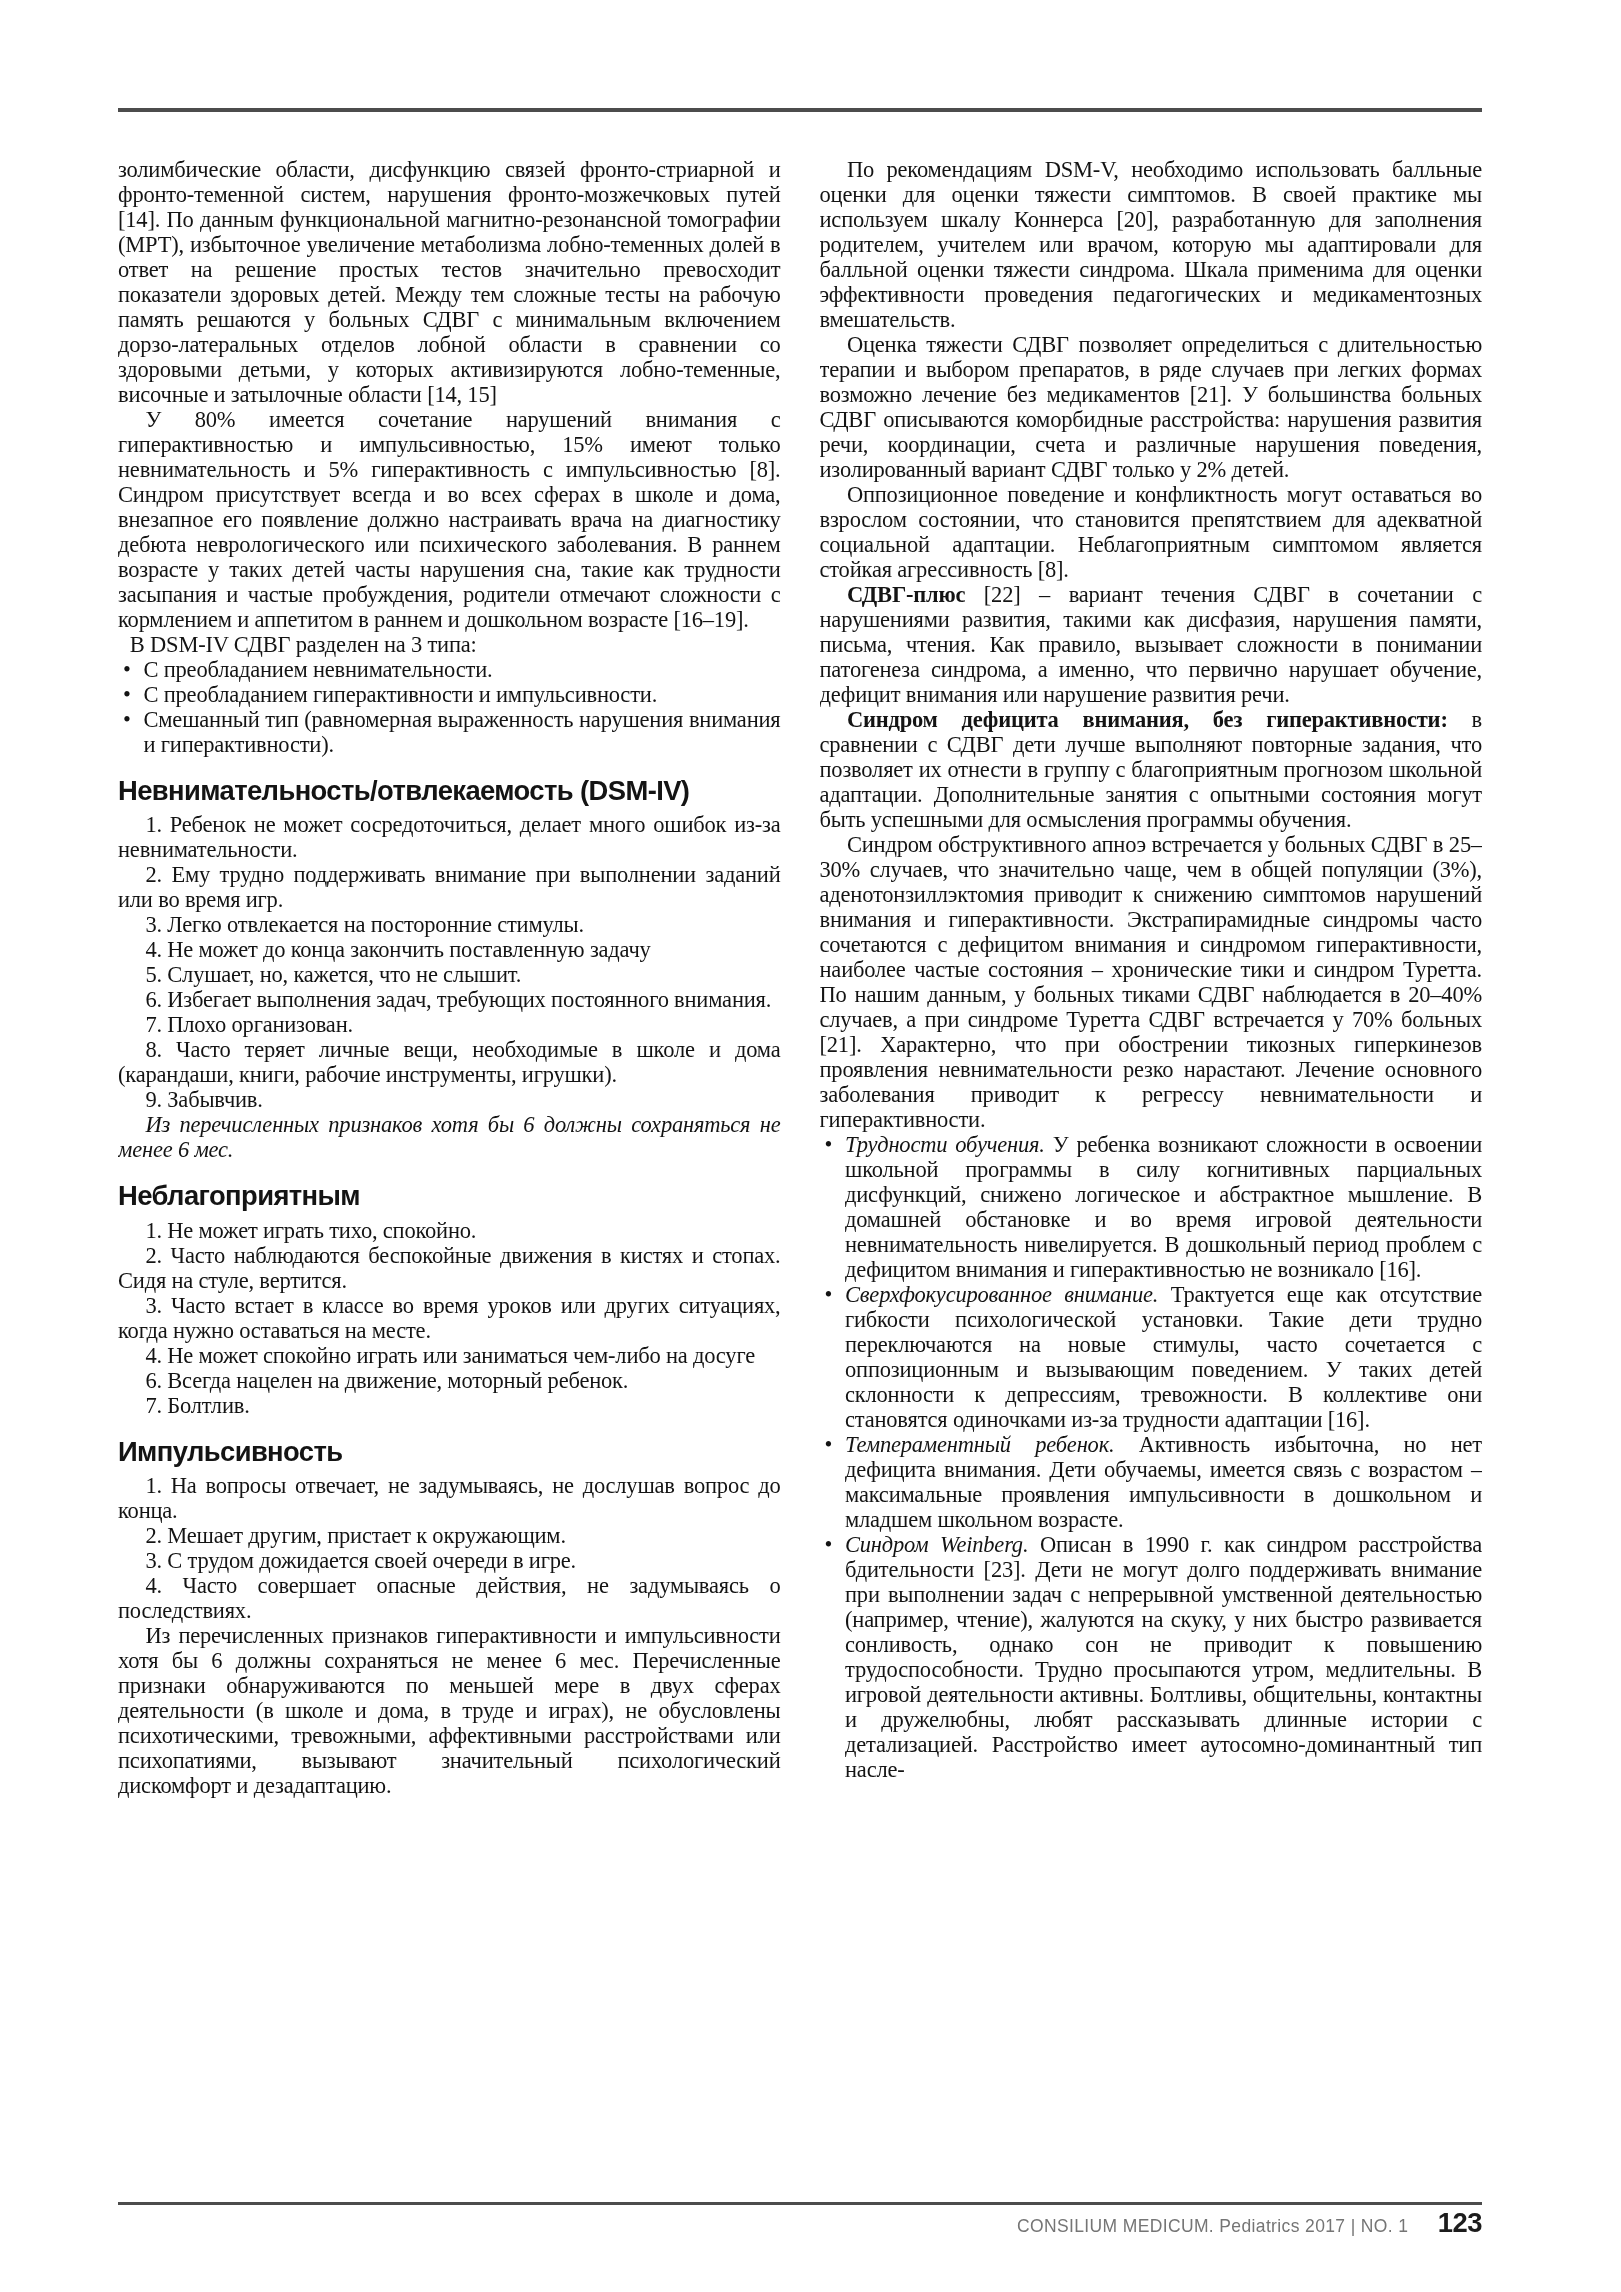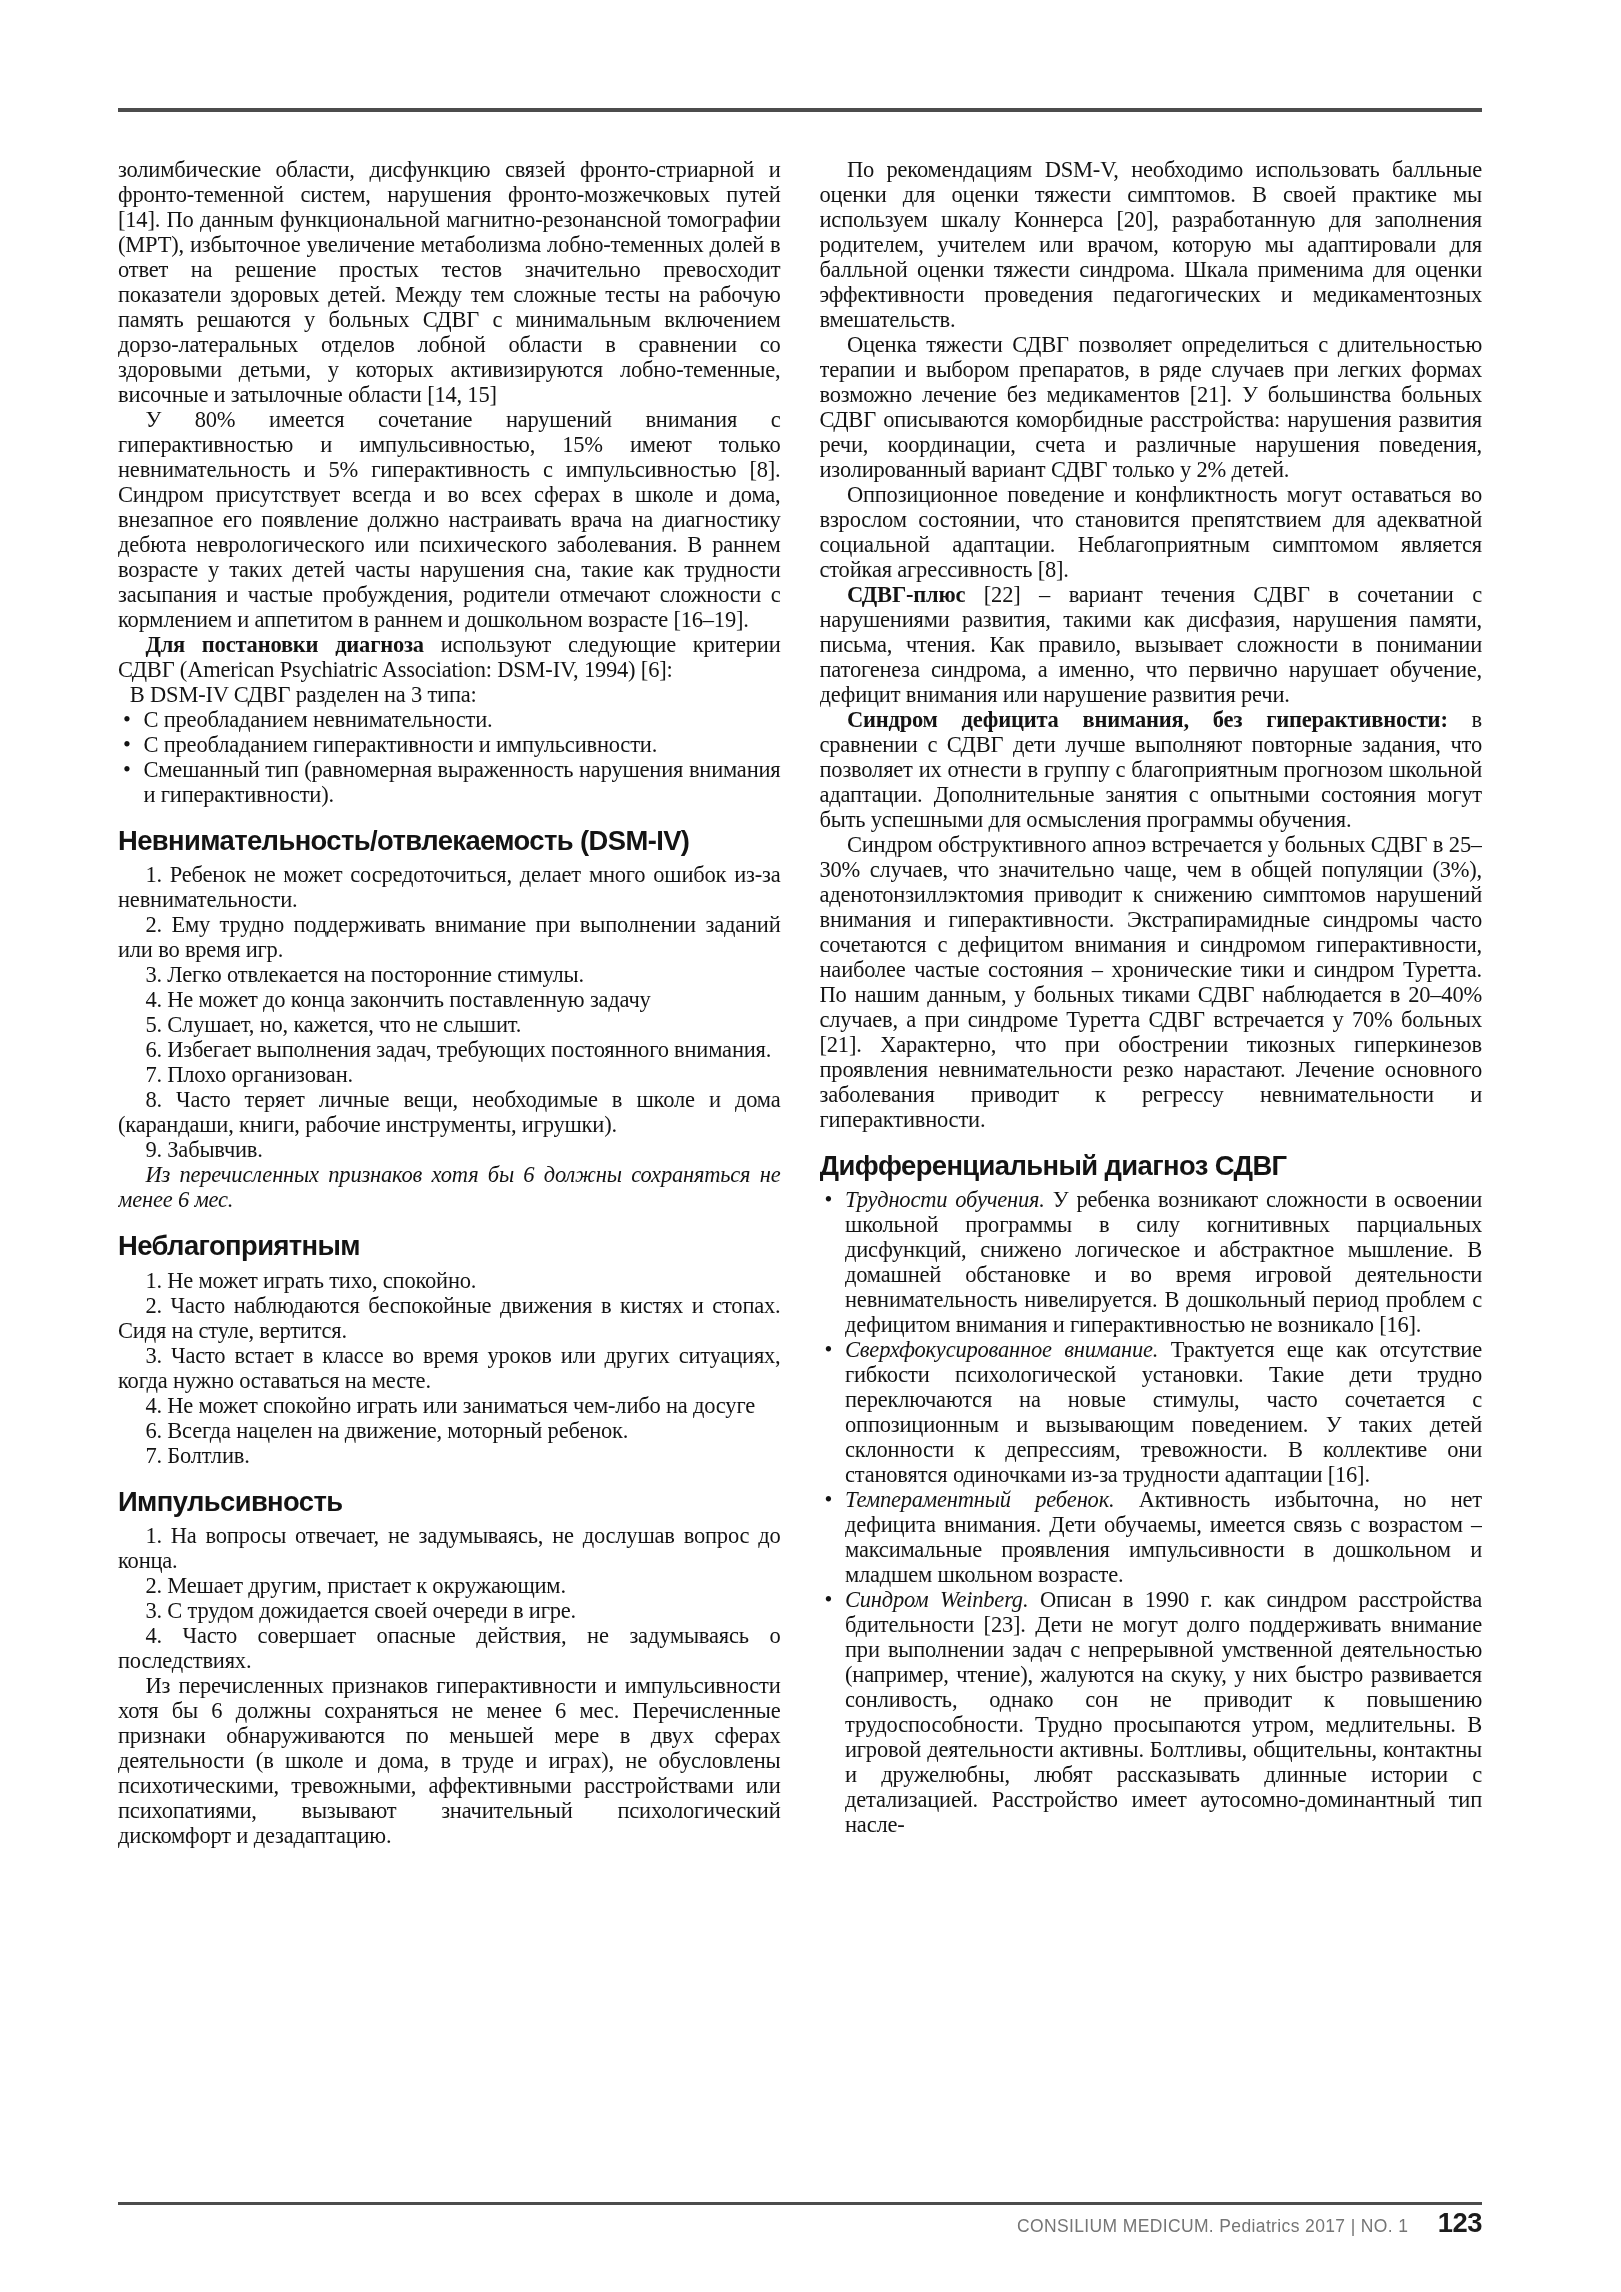--- a/index.html
+++ b/index.html
@@ -44,21 +44,20 @@
 </head>
 <body>
 
 <div class="page">
   <div class="top-rule"></div>
 
   <div class="cols">
     <div class="col" id="col-left">
         <p class="para"><span>золимбические области, дисфункцию связей фронто-стриарной и фронто-теменной систем, нарушения фронто-мозжечковых путей [14]. По данным функциональной магнитно-резонансной томографии (МРТ), избыточное увеличение метаболизма лобно-теменных долей в ответ на решение простых тестов значительно превосходит показатели здоровых детей. Между тем сложные тесты на рабочую память решаются у больных СДВГ с минимальным включением дорзо-латеральных отделов лобной области в сравнении со здоровыми детьми, у которых активизируются лобно-теменные, височные и затылочные области [14, 15]</span></p>
         <p class="para indent"><span>У 80% имеется сочетание нарушений внимания с гиперактивностью и импульсивностью, 15% имеют только невнимательность и 5% гиперактивность с импульсивностью [8]. Синдром присутствует всегда и во всех сферах в школе и дома, внезапное его появление должно настраивать врача на диагностику дебюта неврологического или психического заболевания. В раннем возрасте у таких детей часты нарушения сна, такие как трудности засыпания и частые пробуждения, родители отмечают сложности с кормлением и аппетитом в раннем и дошкольном возрасте [16–19].</span></p>
-        <p class="para indent"><span class="b">Для постановки диагноза</span><span> используют следующие критерии СДВГ (American Psychiatric Association: DSM-IV, 1994) [6]:</span></p>
         <p class="para indent-sm"><span>В DSM-IV СДВГ разделен на 3 типа:</span></p>
         <div class="bullet"><span class="bullet-mark">•</span><span>С преобладанием невнимательности.</span></div>
         <div class="bullet"><span class="bullet-mark">•</span><span>С преобладанием гиперактивности и импульсивности.</span></div>
         <div class="bullet"><span class="bullet-mark">•</span><span>Смешанный тип (равномерная выраженность нарушения внимания и гиперактивности).</span></div>
         <div class="heading"><span>Невнимательность/отвлекаемость (DSM-IV)</span></div>
         <p class="para indent"><span>1. Ребенок не может сосредоточиться, делает много ошибок из-за невнимательности.</span></p>
         <p class="para indent"><span>2. Ему трудно поддерживать внимание при выполнении заданий или во время игр.</span></p>
         <p class="para indent"><span>3. Легко отвлекается на посторонние стимулы.</span></p>
         <p class="para indent"><span>4. Не может до конца закончить поставленную задачу</span></p>
         <p class="para indent"><span>5. Слушает, но, кажется, что не слышит.</span></p>
@@ -81,21 +80,20 @@
         <p class="para indent"><span>4. Часто совершает опасные действия, не задумываясь о последствиях.</span></p>
         <p class="para indent"><span>Из перечисленных признаков гиперактивности и импульсивности хотя бы 6 должны сохраняться не менее 6 мес. Перечисленные признаки обнаруживаются по меньшей мере в двух сферах деятельности (в школе и дома, в труде и играх), не обусловлены психотическими, тревожными, аффективными расстройствами или психопатиями, вызывают значительный психологический дискомфорт и дезадаптацию.</span></p>
       </div>
     <div class="col" id="col-right">
         <p class="para indent"><span>По рекомендациям DSM-V, необходимо использовать балльные оценки для оценки тяжести симптомов. В своей практике мы используем шкалу Коннерса [20], разработанную для заполнения родителем, учителем или врачом, которую мы адаптировали для балльной оценки тяжести синдрома. Шкала применима для оценки эффективности проведения педагогических и медикаментозных вмешательств.</span></p>
         <p class="para indent"><span>Оценка тяжести СДВГ позволяет определиться с длительностью терапии и выбором препаратов, в ряде случаев при легких формах возможно лечение без медикаментов [21]. У большинства больных СДВГ описываются коморбидные расстройства: нарушения развития речи, координации, счета и различные нарушения поведения, изолированный вариант СДВГ только у 2% детей.</span></p>
         <p class="para indent"><span>Оппозиционное поведение и конфликтность могут оставаться во взрослом состоянии, что становится препятствием для адекватной социальной адаптации. Неблагоприятным симптомом является стойкая агрессивность [8].</span></p>
         <p class="para indent"><span class="b">СДВГ-плюс</span><span> [22] – вариант течения СДВГ в сочетании с нарушениями развития, такими как дисфазия, нарушения памяти, письма, чтения. Как правило, вызывает сложности в понимании патогенеза синдрома, а именно, что первично нарушает обучение, дефицит внимания или нарушение развития речи.</span></p>
         <p class="para indent"><span class="b">Синдром дефицита внимания, без гиперактивности:</span><span> в сравнении с СДВГ дети лучше выполняют повторные задания, что позволяет их отнести в группу с благоприятным прогнозом школьной адаптации. Дополнительные занятия с опытными состояния могут быть успешными для осмысления программы обучения.</span></p>
         <p class="para indent"><span>Синдром обструктивного апноэ встречается у больных СДВГ в 25–30% случаев, что значительно чаще, чем в общей популяции (3%), аденотонзиллэктомия приводит к снижению симптомов нарушений внимания и гиперактивности. Экстрапирамидные синдромы часто сочетаются с дефицитом внимания и синдромом гиперактивности, наиболее частые состояния – хронические тики и синдром Туретта. По нашим данным, у больных тиками СДВГ наблюдается в 20–40% случаев, а при синдроме Туретта СДВГ встречается у 70% больных [21]. Характерно, что при обострении тикозных гиперкинезов проявления невнимательности резко нарастают. Лечение основного заболевания приводит к регрессу невнимательности и гиперактивности.</span></p>
-        <div class="heading"><span>Дифференциальный диагноз СДВГ</span></div>
         <div class="bullet"><span class="bullet-mark">•</span><span class="i">Трудности обучения.</span><span> У ребенка возникают сложности в освоении школьной программы в силу когнитивных парциальных дисфункций, снижено логическое и абстрактное мышление. В домашней обстановке и во время игровой деятельности невнимательность нивелируется. В дошкольный период проблем с дефицитом внимания и гиперактивностью не возникало [16].</span></div>
         <div class="bullet"><span class="bullet-mark">•</span><span class="i">Сверхфокусированное внимание.</span><span> Трактуется еще как отсутствие гибкости психологической установки. Такие дети трудно переключаются на новые стимулы, часто сочетается с оппозиционным и вызывающим поведением. У таких детей склонности к депрессиям, тревожности. В коллективе они становятся одиночками из-за трудности адаптации [16].</span></div>
         <div class="bullet"><span class="bullet-mark">•</span><span class="i">Темпераментный ребенок.</span><span> Активность избыточна, но нет дефицита внимания. Дети обучаемы, имеется связь с возрастом – максимальные проявления импульсивности в дошкольном и младшем школьном возрасте.</span></div>
         <div class="bullet"><span class="bullet-mark">•</span><span class="i">Синдром Weinberg.</span><span> Описан в 1990 г. как синдром расстройства бдительности [23]. Дети не могут долго поддерживать внимание при выполнении задач с непрерывной умственной деятельностью (например, чтение), жалуются на скуку, у них быстро развивается сонливость, однако сон не приводит к повышению трудоспособности. Трудно просыпаются утром, медлительны. В игровой деятельности активны. Болтливы, общительны, контактны и дружелюбны, любят рассказывать длинные истории с детализацией. Расстройство имеет аутосомно-доминантный тип насле-</span></div>
       </div>
   </div>
 
   <div class="footer-rule"></div>
   <div class="footer">
     <span class="footer-journal">CONSILIUM MEDICUM. Pediatrics 2017 | NO. 1</span>

